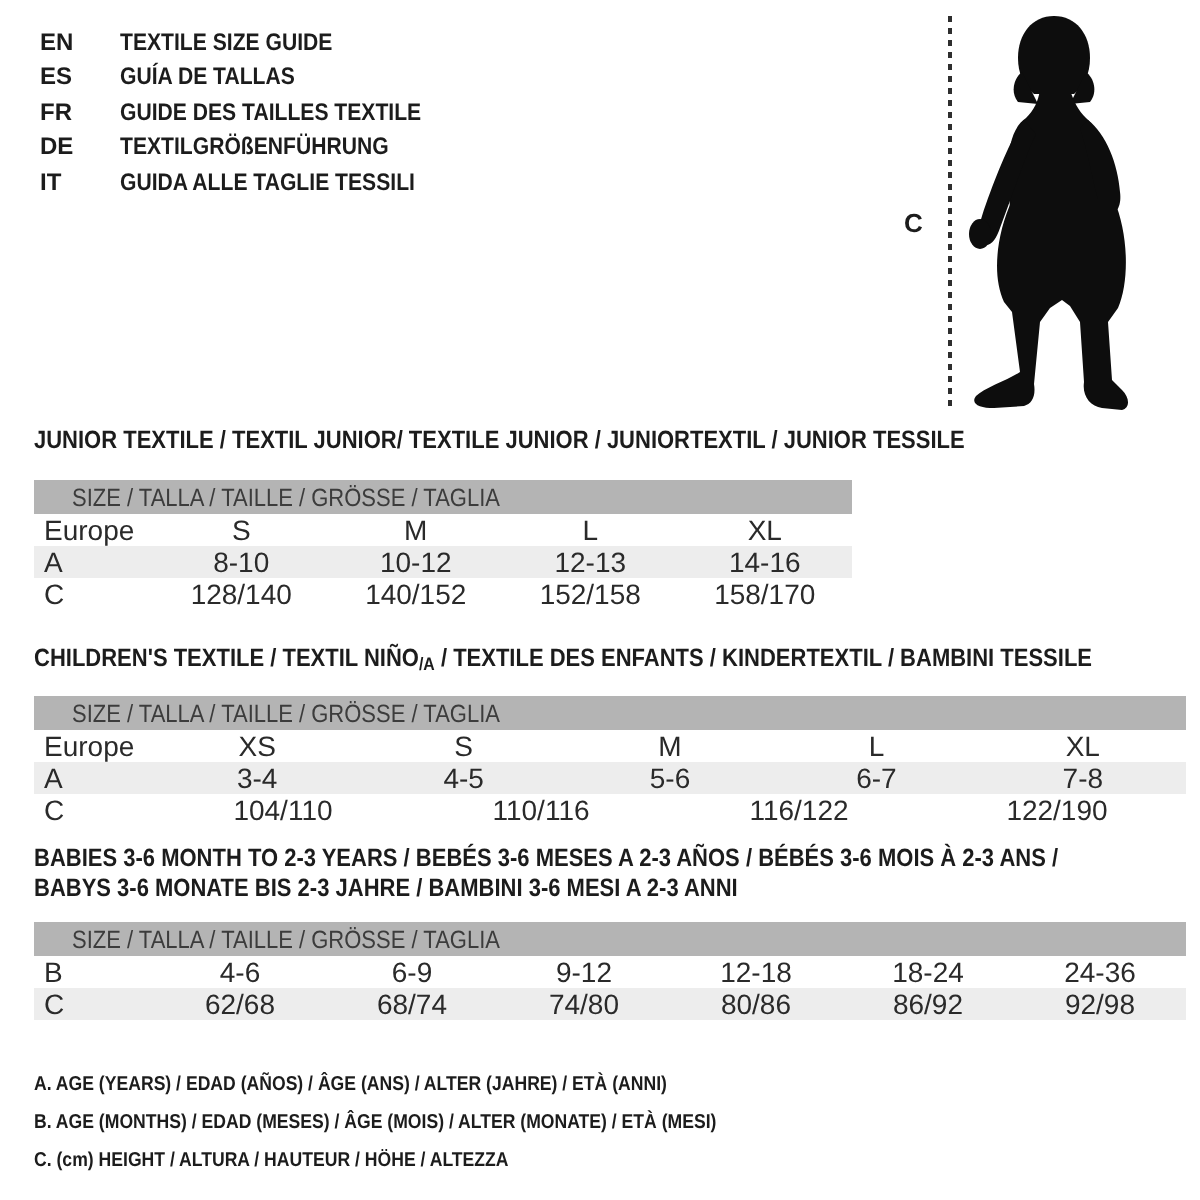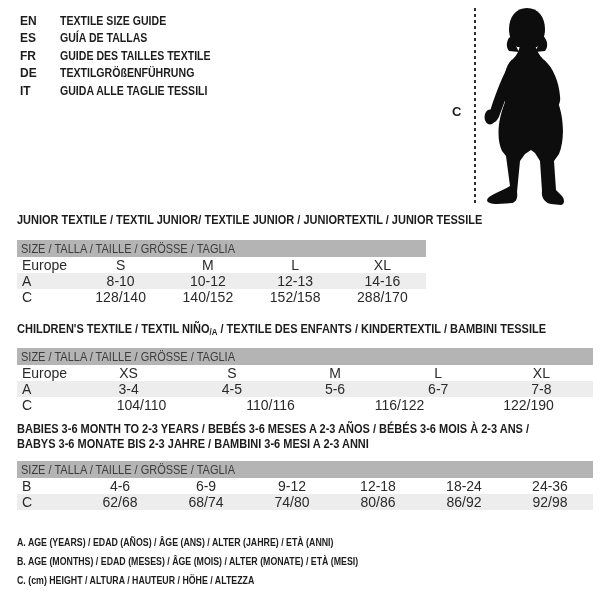--- a/index.html
+++ b/index.html
@@ -18,21 +18,21 @@
   
   .dotted-line{left:474px;top:8px;width:2px;height:197px;
     background:repeating-linear-gradient(to bottom,#2e2e2e 0 3px,transparent 3px 6px);}
   .c-label{left:452px;top:104px;font-weight:bold;font-size:13px;}
   .silhouette{left:483px;top:4px;width:100px;height:210px;}
 
   
   .t-title{position:absolute;font-weight:bold;font-size:12.5px;line-height:15px;}
   .size-table{position:absolute;}
   .band{background:#b4b4b4;height:17px;display:flex;align-items:center;
-    padding-left:4px;box-sizing:border-box;color:#3c3c3c;font-size:12.5px;}
+    padding-left:19px;box-sizing:border-box;color:#3c3c3c;font-size:12.5px;}
   .trow{display:flex;height:16px;align-items:center;font-size:14px;color:#2a2a2a;}
   .trow.stripe{background:#ededed;}
   .tlabel{width:60px;flex:0 0 60px;padding-left:5px;box-sizing:border-box;}
   .tcell{flex:1;text-align:center;}
 
   .t-sub{font-size:9px;vertical-align:-2px;}
 
   
   .footnotes{left:17px;top:533px;font-weight:bold;font-size:10px;line-height:19px;}
 </style>
@@ -96,21 +96,21 @@
     <span class="tcell">8-10</span>
     <span class="tcell">10-12</span>
     <span class="tcell">12-13</span>
     <span class="tcell">14-16</span>
   </div>
   <div class="trow">
     <span class="tlabel">C</span>
     <span class="tcell">128/140</span>
     <span class="tcell">140/152</span>
     <span class="tcell">152/158</span>
-    <span class="tcell">288/170</span>
+    <span class="tcell">158/170</span>
   </div>
 </div>
 
 <div class="t-title" style="left:17px;top:322px;">
   <span class="cond"><span>CHILDREN'S TEXTILE / TEXTIL NIÑO</span><span class="t-sub">/A</span><span> / TEXTILE DES ENFANTS / KINDERTEXTIL / BAMBINI TESSILE</span></span>
 </div>
 <div class="size-table" style="left:17px;top:348px;width:576px;">
   <div class="band">
     <span class="cond">SIZE / TALLA / TAILLE / GRÖSSE / TAGLIA</span>
   </div>

